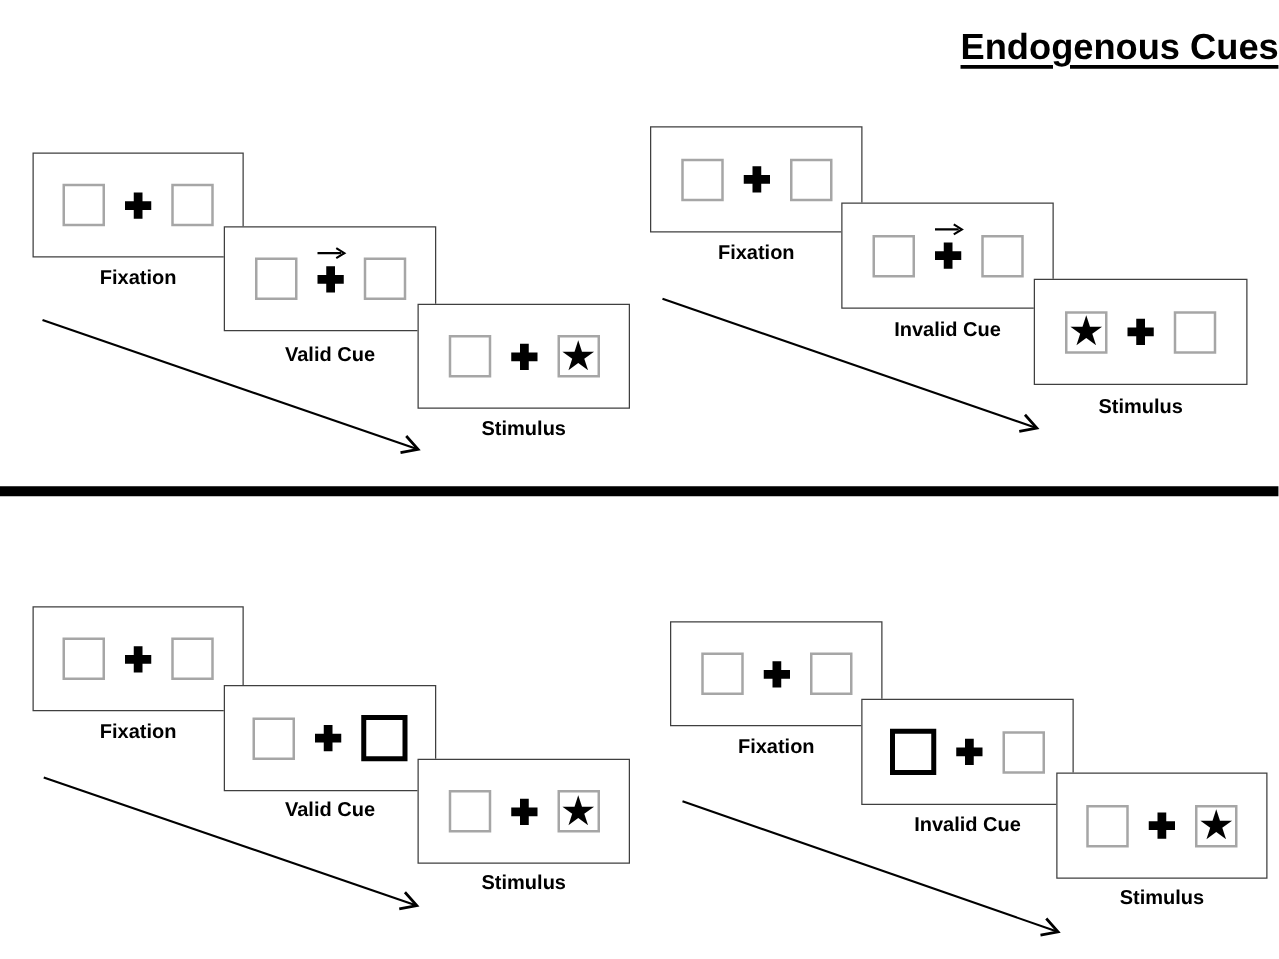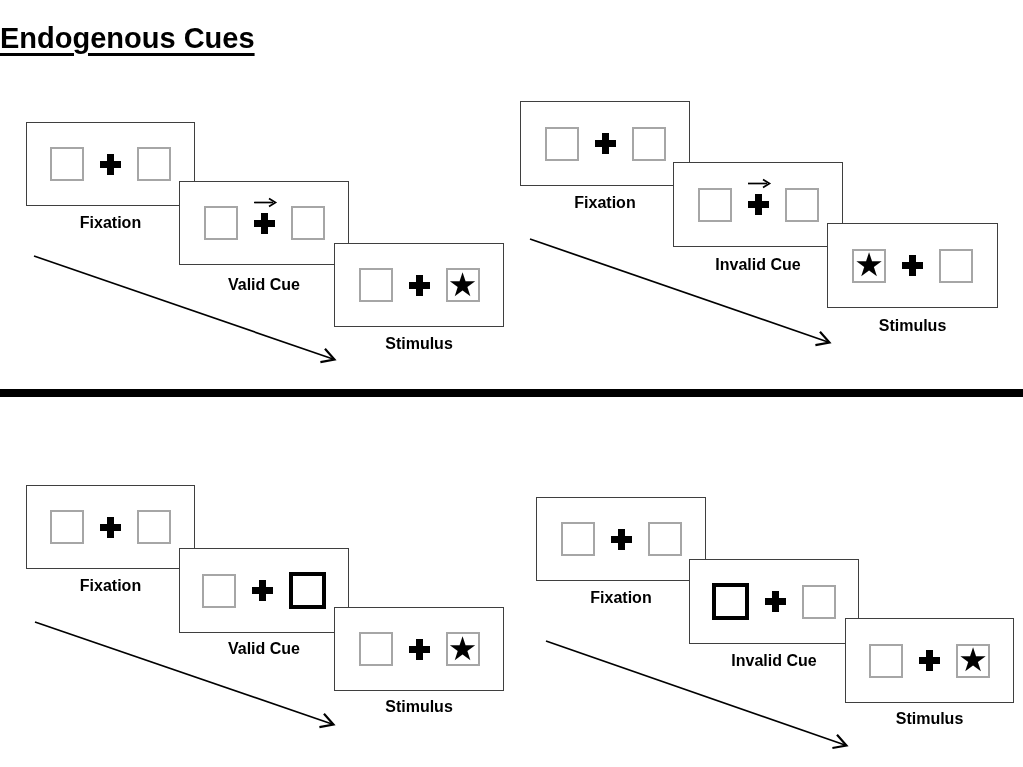--- a/index.html
+++ b/index.html
@@ -1,21 +1,21 @@
 <!DOCTYPE html>
 <html><head>
 <meta charset="utf-8">
 <style>
   html,body{margin:0;padding:0;background:#ffffff;}
   #canvas{
     position:relative;width:1023px;height:767px;background:#ffffff;
     font-family:"Liberation Sans",sans-serif;color:#000;overflow:hidden;
   }
   .title{
-    position:absolute;left:0;width:100%;text-align:left;
+    position:absolute;left:0;width:100%;text-align:right;
     font-size:29px;font-weight:bold;letter-spacing:0px;
   }
   .title span{
     text-decoration:underline;text-decoration-thickness:2.5px;text-underline-offset:5px;
   }
   .panel{
     position:absolute;background:#ffffff;border:1.6px solid #3f3f3f;
     box-sizing:border-box;display:flex;align-items:center;justify-content:center;gap:16px;
   }
   .sq{

